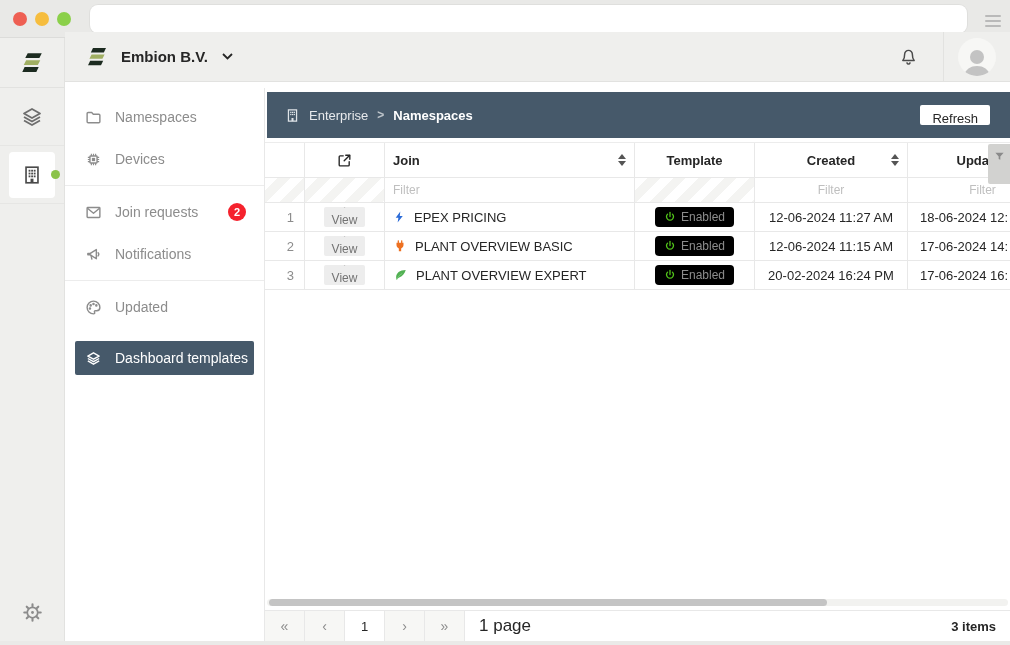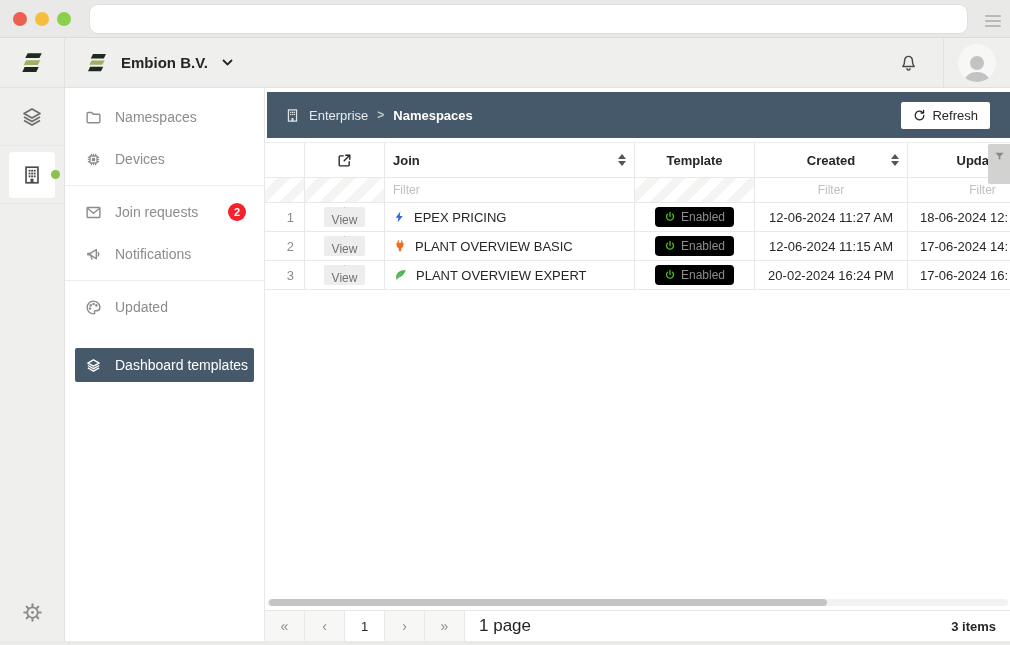--- a/index.html
+++ b/index.html
@@ -16,46 +16,46 @@
 
   
   .rail { position:absolute; top:38px; left:0; bottom:0; width:65px; background:#efefed; border-right:1px solid #e2e2e0; }
   .rail-logo { height:50px; display:flex; align-items:center; justify-content:center; border-bottom:1px solid #e2e2e0; }
   .rail-item { position:relative; height:58px; display:flex; align-items:center; justify-content:center; color:#6d6d6d; border-bottom:1px solid #e6e6e4; }
   .rail-item.active .tile { width:46px; height:46px; background:#fff; border-radius:4px; display:flex; align-items:center; justify-content:center; color:#4a4a4a; }
   .online-dot { position:absolute; right:4px; top:24px; width:9px; height:9px; border-radius:50%; background:#8bc34a; }
   .rail-gear { position:absolute; bottom:22px; left:0; width:100%; display:flex; justify-content:center; color:#8c8c8c; }
 
   
-  .appheader { position:absolute; top:38px; left:65px; right:0; height:50px; background:#efefed; border-bottom:1px solid #e2e2e0; display:flex; align-items:center; }
+  .appheader { position:absolute; top:32px; left:65px; right:0; height:50px; background:#efefed; border-bottom:1px solid #e2e2e0; display:flex; align-items:center; }
   .org { display:flex; align-items:center; gap:12px; padding-left:20px; }
   .org-name { font-size:15px; font-weight:bold; color:#262626; }
   .chev { color:#262626; margin-left:2px; display:flex; }
   .hdr-right { margin-left:auto; display:flex; align-items:center; height:100%; }
   .bell { color:#4a4a4a; display:flex; margin-right:24px; }
   .hdr-div { width:1px; height:50px; background:#e2e2e0; }
   .avatar { width:38px; height:38px; border-radius:50%; background:#f7f7f5; overflow:hidden; margin:0 14px 0 14px; display:flex; align-items:flex-end; justify-content:center; }
 
   
   .sidebar { position:absolute; top:88px; left:65px; bottom:0; width:200px; background:#fff; border-right:1px solid #e8e8e8; padding-top:8px; }
   .side-item { height:42px; display:flex; align-items:center; gap:13px; padding-left:20px; color:#8c8c8c; font-size:14px; cursor:pointer; }
   .side-item .si { display:flex; color:#8c8c8c; }
   .side-divider { height:1px; background:#ececec; margin:5px 0; }
-  .side-item.selected { height:34px; margin:20px 10px; padding-left:10px; background:#46596a; color:#fff; border-radius:2px; }
+  .side-item.selected { height:34px; margin:13px 10px; padding-left:10px; background:#46596a; color:#fff; border-radius:2px; }
   .side-item.selected .si { color:#fff; }
   .badge-red { margin-left:auto; margin-right:18px; min-width:18px; height:18px; border-radius:9px; background:#f5222d; color:#fff; font-size:11px; font-weight:bold; display:flex; align-items:center; justify-content:center; padding:0 4px; }
 
   
   .main { position:absolute; top:88px; left:265px; right:0; bottom:0; background:#fff; overflow:hidden; }
   .crumbbar { margin:4px 0 0 2px; height:46px; background:#46596a; display:flex; align-items:center; padding:0 20px 0 18px; }
   .crumbbar .bicon { color:#dfe4e8; display:flex; margin-right:9px; }
   .crumb { font-size:13px; color:rgba(255,255,255,0.87); }
   .crumb-sep { color:rgba(255,255,255,0.65); font-size:12px; margin:0 9px; font-weight:bold; }
   .crumb-current { font-size:13px; color:#fff; font-weight:bold; }
-  .refresh-btn { margin-left:auto; height:27px; background:#fff; border:none; border-radius:2px; display:flex; align-items:center; gap:6px; padding:0 12px; font-size:13px; color:#262626; font-family:inherit; cursor:pointer; }
+  .refresh-btn { margin-left:auto; height:20px; background:#fff; border:none; border-radius:2px; display:flex; align-items:center; gap:6px; padding:0 12px; font-size:13px; color:#262626; font-family:inherit; cursor:pointer;flex-direction:column; }
 
   
   .table { width:793px; margin-top:4px; font-size:13px; color:#262626; border-top:1px solid #ececec; }
   .trow { display:flex; border-bottom:1px solid #e8e8e8; }
   .trow > div { border-right:1px solid #e8e8e8; display:flex; align-items:center; overflow:hidden; white-space:nowrap; }
   .c0 { width:40px; justify-content:flex-end; padding-right:10px; }
   .c1 { width:80px; justify-content:center; }
   .c2 { width:250px; padding:0 8px; }
   .c3 { width:120px; justify-content:center; }
   .c4 { width:153px; justify-content:center; position:relative; }

